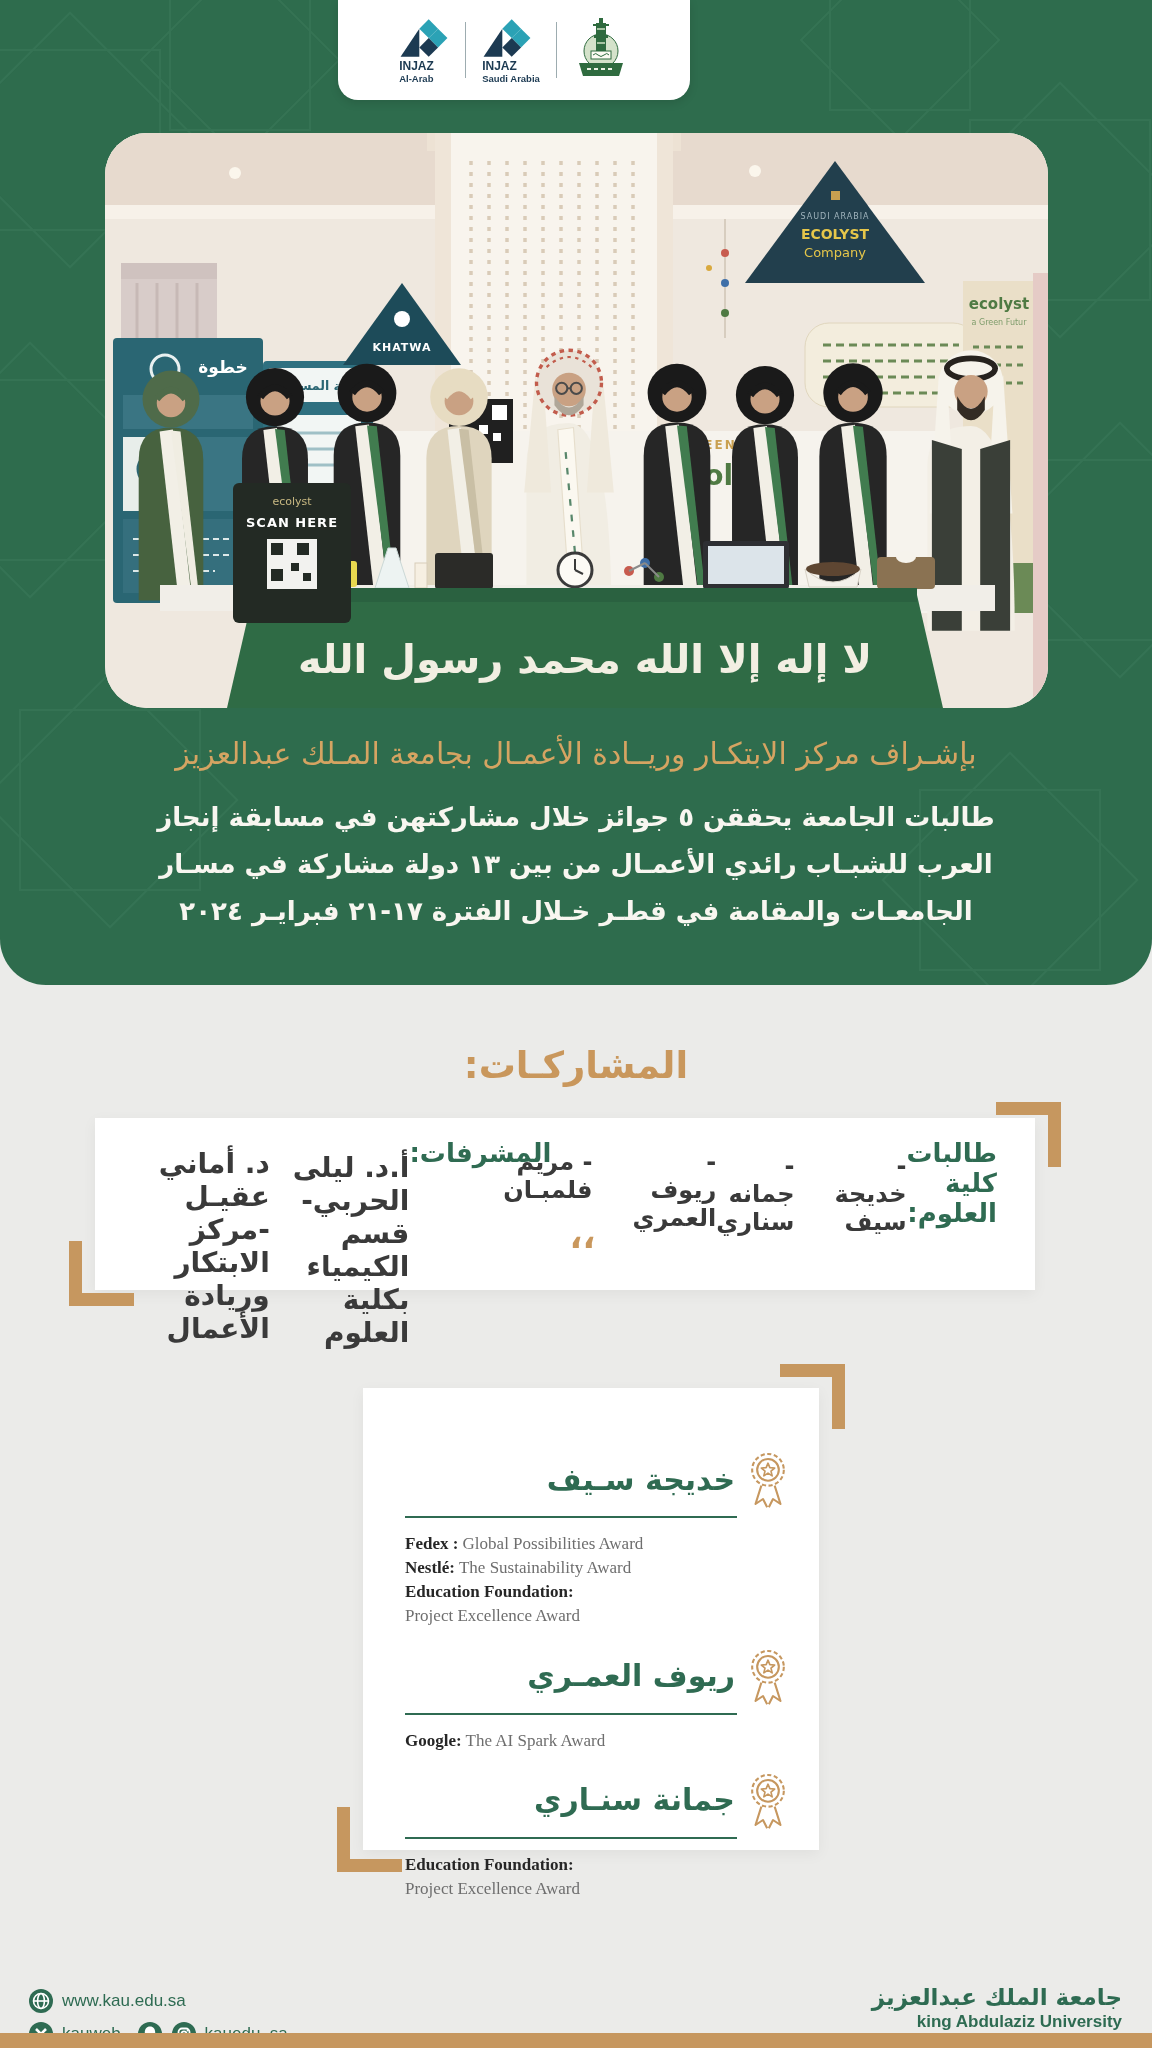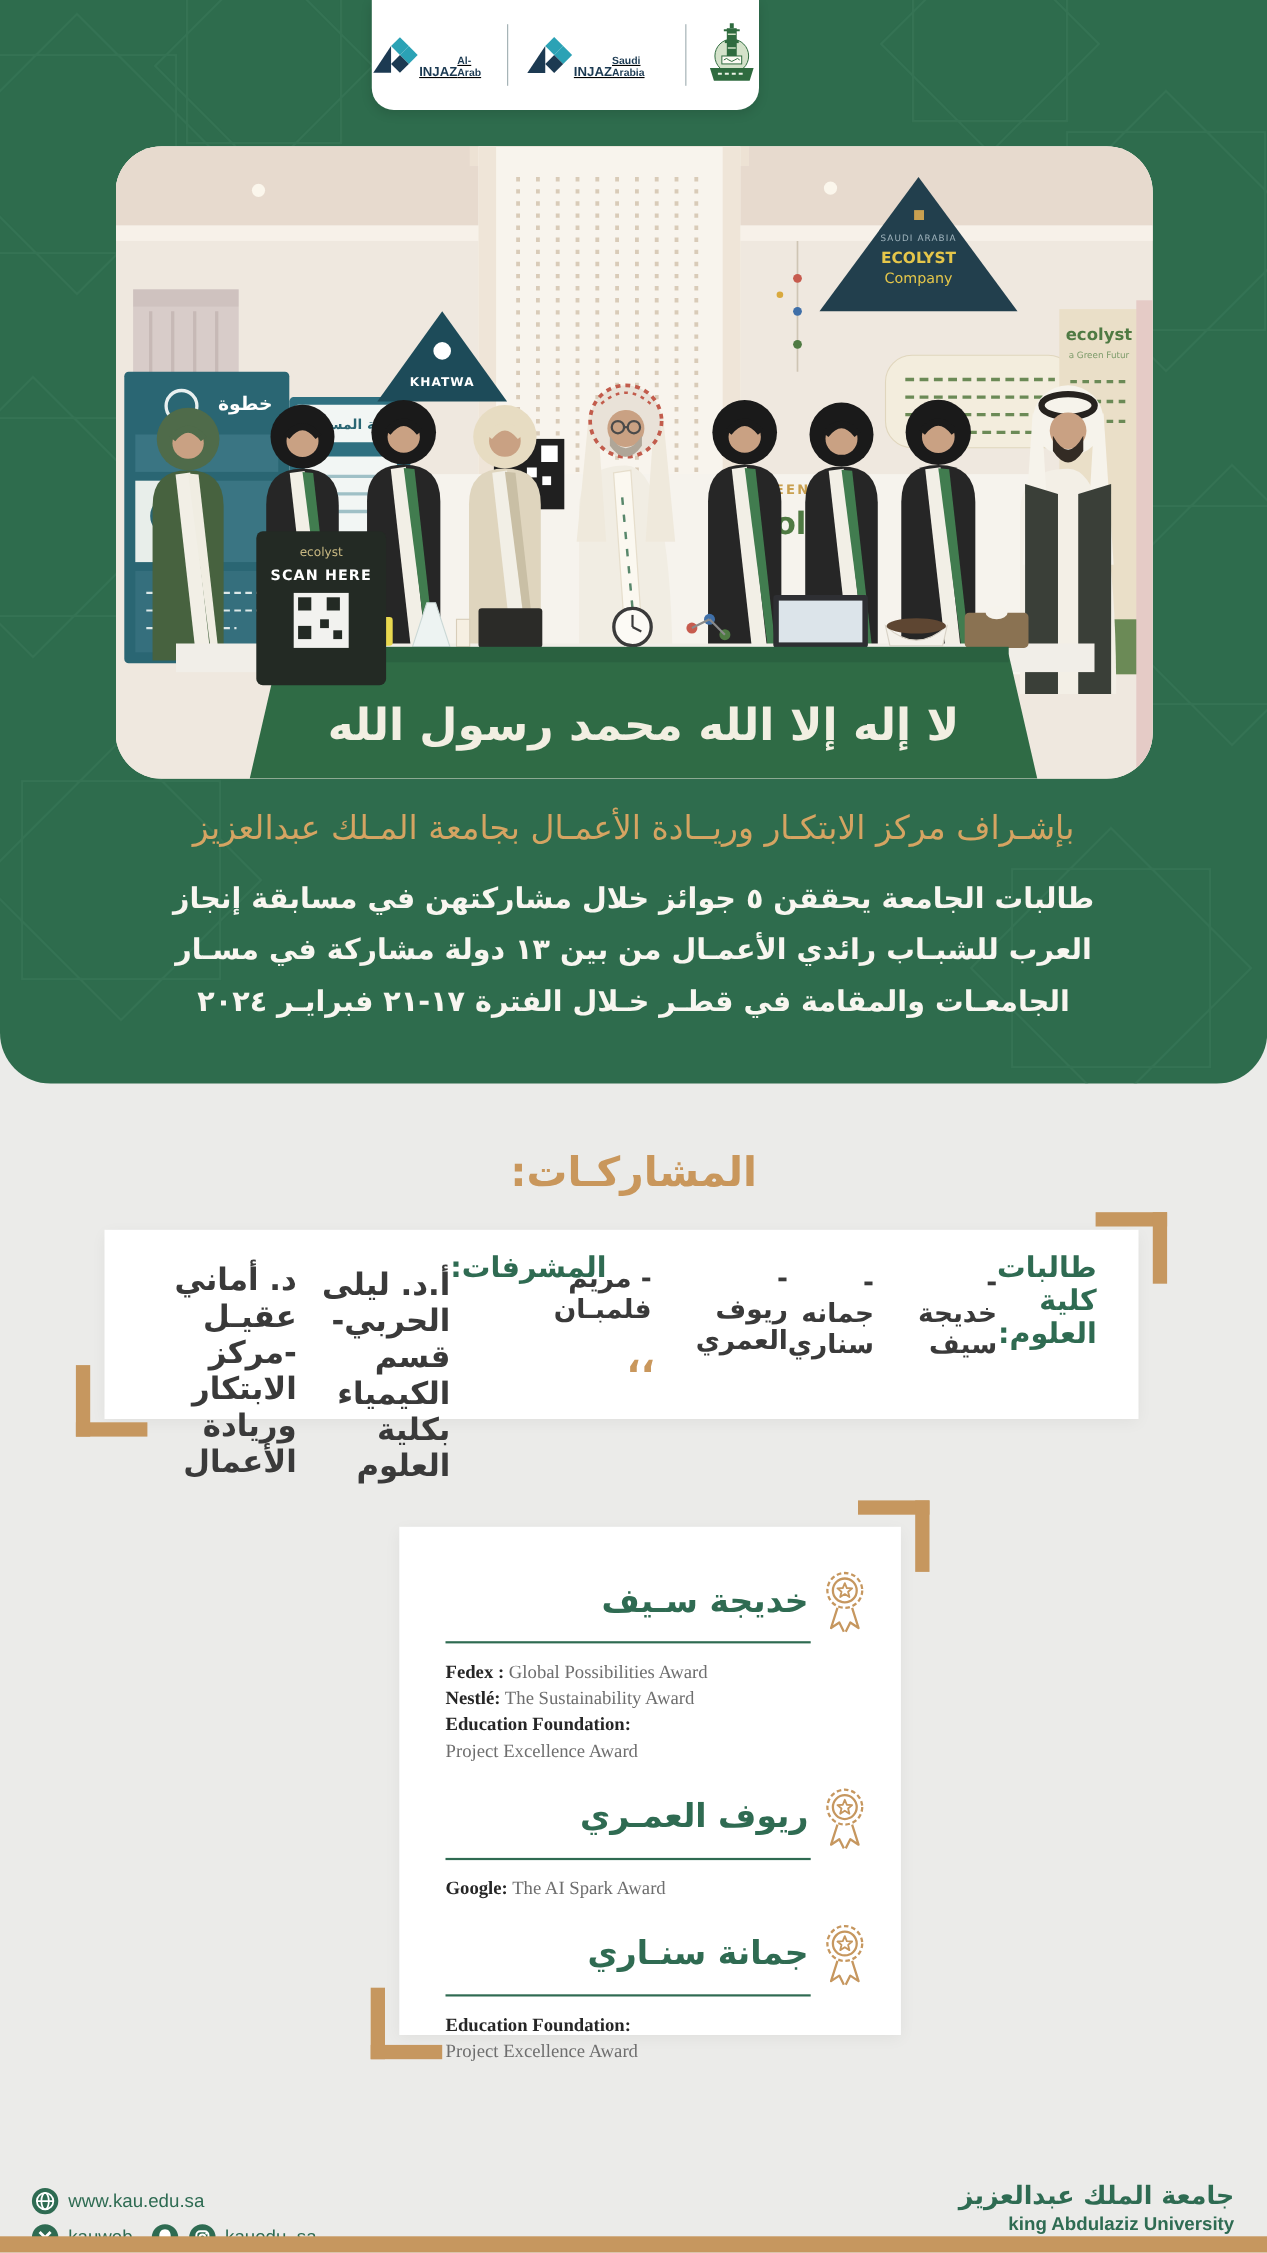--- a/index.html
+++ b/index.html
@@ -6,21 +6,21 @@
   .canvas{position:relative;width:1152px;height:2048px;background:#EBEBE9;overflow:hidden;
           font-family:"DejaVu Sans",sans-serif;}
   
   .green-panel{position:absolute;left:0;top:0;width:1152px;height:985px;background:#2E6C4D;
                border-radius:0 0 46px 46px;overflow:hidden;}
   .pattern-svg{position:absolute;left:0;top:0;}
   
   .logo-card{position:absolute;left:338px;top:0;width:352px;height:100px;background:#FFFFFF;
              border-radius:0 0 20px 20px;display:flex;align-items:center;justify-content:center;
              gap:16px;box-shadow:0 3px 10px rgba(0,0,0,.12);}
-  .injaz-block{display:flex;flex-direction:row;align-items:flex-end;text-decoration:underline;}
+  .injaz-block{display:flex;flex-direction:column;align-items:flex-start;}
   .injaz-name{font-family:"Liberation Sans",sans-serif;font-weight:bold;font-size:12px;color:#1C3A52;line-height:1.05;}
   .injaz-sub{font-family:"Liberation Sans",sans-serif;font-weight:bold;font-size:9.5px;color:#1C3A52;}
   .logo-divider{width:1px;height:56px;background:#9DACB0;}
   
   .photo-frame{position:absolute;left:105px;top:133px;width:943px;height:575px;border-radius:42px;
                overflow:hidden;background:#EFE8DF;}
   
   .headline-gold{position:absolute;left:0;top:736px;width:1152px;text-align:center;direction:rtl;
                  color:#D5A462;font-size:30px;font-weight:normal;}
   .headline-white{position:absolute;left:56px;top:794px;width:1040px;text-align:center;direction:rtl;
@@ -38,21 +38,21 @@
   .p-col{display:flex;flex-direction:row;}
   .p-col.students{width:44%;}
   .p-col.supervisors{width:50%;}
   .p-head{color:#2F6B52;font-size:26px;font-weight:bold;}
   .p-rule{height:2px;background:#2F6B52;margin-top:8px;}
   .p-row{display:flex;gap:40px;color:#3A3A3A;font-size:24px;font-weight:bold;margin-top:14px;}
   .p-line{color:#3A3A3A;font-size:28px;font-weight:bold;margin-top:13px;text-align:right;}
   .p-quote{color:#C9975C;font-size:34px;font-weight:bold;align-self:flex-start;margin-top:78px;}
   
   .awards{left:363px;top:1388px;width:456px;height:462px;}
-  .awards-inner{position:absolute;inset:0;padding:26px 26px 0 42px;box-sizing:border-box;}
+  .awards-inner{position:absolute;inset:0;padding:26px 26px 0 42px;box-sizing:border-box;margin-top:24px;}
   .a-entry{margin-top:10px;}
   .a-head{display:flex;direction:rtl;align-items:center;gap:8px;}
   .a-name{color:#2F6B52;font-size:30px;font-weight:bold;}
   .a-rule{height:2px;background:#2F6B52;margin:6px 56px 14px 0;}
   .a-line{font-family:Liberation Serif, serif;font-size:17px;line-height:1.42;color:#6E6E6E;}
   .a-line .b{font-weight:bold;color:#262626;}
   
   .footer-left{position:absolute;left:28px;top:1988px;display:flex;flex-direction:column;gap:7px;}
   .f-row{display:flex;align-items:center;gap:8px;font-family:"Liberation Sans",sans-serif;
          font-weight:normal;font-size:17px;color:#2E6B52;}

